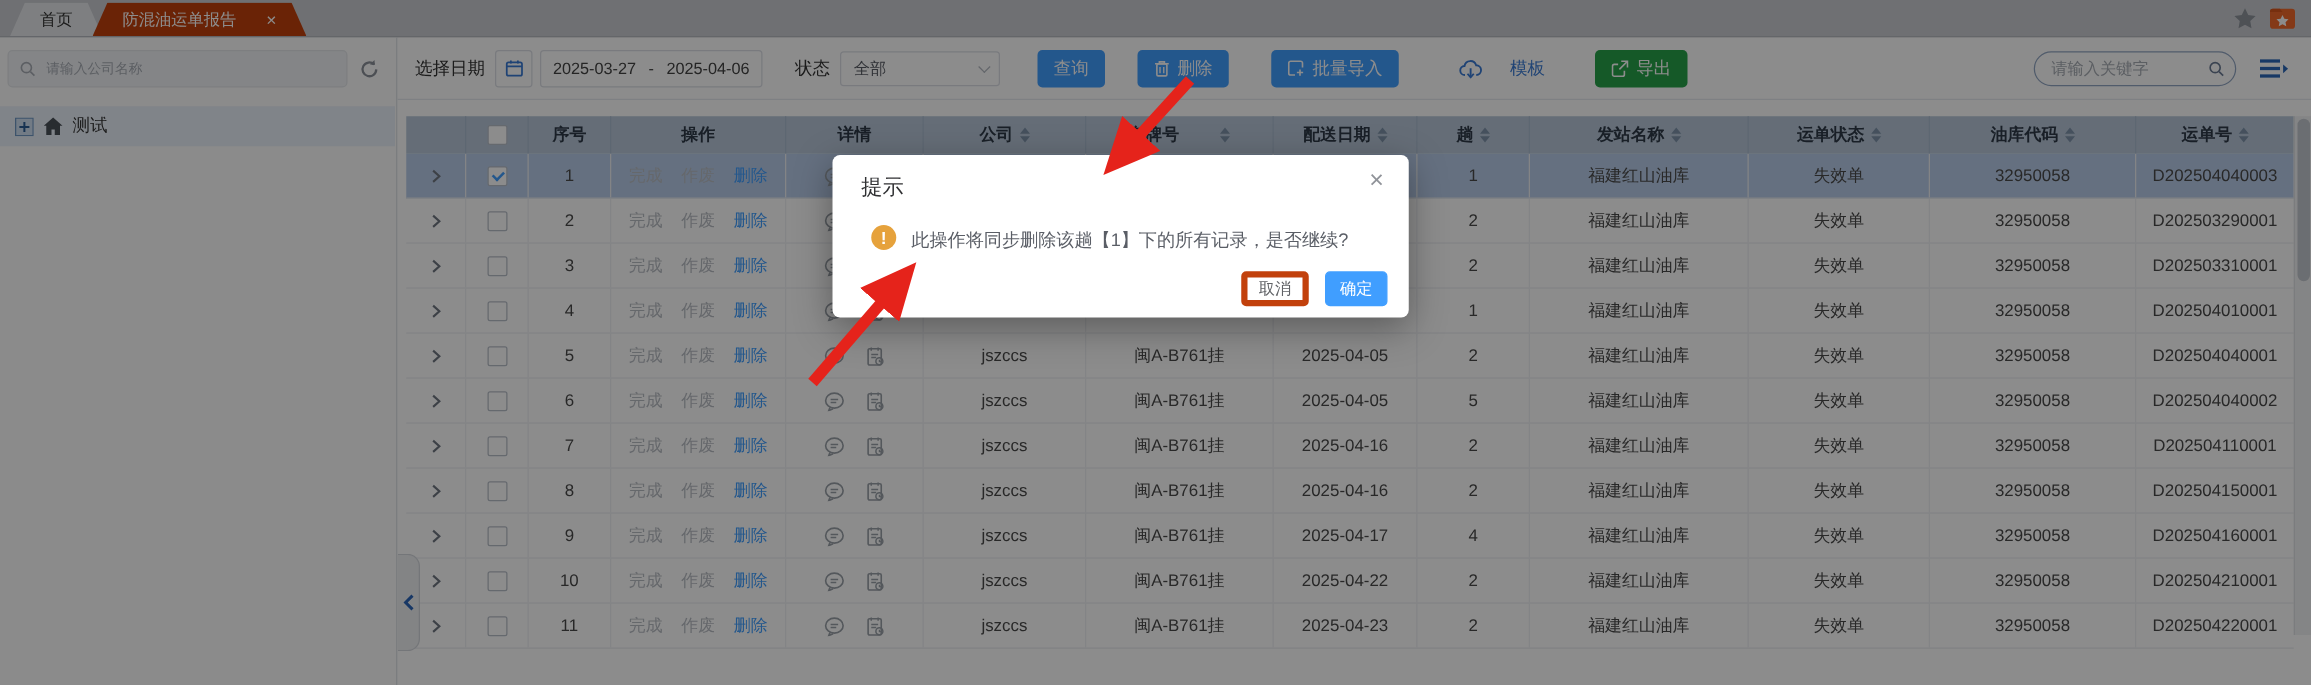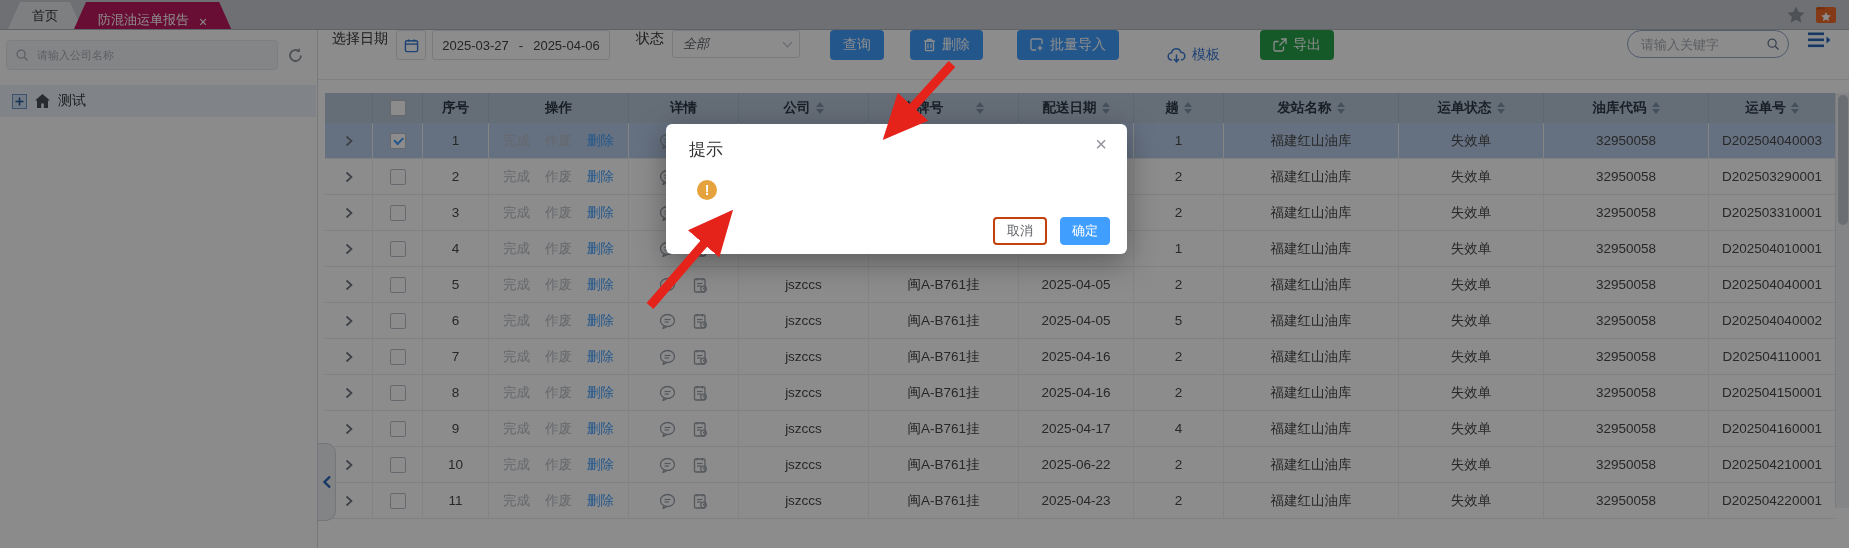--- a/index.html
+++ b/index.html
@@ -3,47 +3,47 @@
 <meta charset="utf-8">
 <style>
   html,body{margin:0;padding:0;}
   body{font-family:"Liberation Sans","DejaVu Sans",sans-serif;}
   .screen{position:relative;width:1849px;height:548px;background:#fff;overflow:hidden;}
 
   
   .tabbar{position:absolute;top:0;left:0;right:0;height:30px;background:#caccd1;border-bottom:1px solid #b0b4ba;display:flex;align-items:flex-end;padding-left:8px;box-sizing:border-box;}
   .tab{height:27px;display:flex;align-items:center;padding:0 24px;font-size:13px;clip-path:polygon(12px 0,calc(100% - 12px) 0,100% 100%,0 100%);}
   .tab.inactive{background:#e6e8eb;color:#333;margin-right:-8px;margin-top:39px;}
-  .tab.active{background:#be185d;color:#fff;gap:10px;z-index:2;align-items:flex-end;}
+  .tab.active{background:#c2410c;color:#fff;gap:24px;z-index:2;}
   .tab-close{font-size:14px;line-height:1;cursor:pointer;}
   .topbar-icons{margin-left:auto;display:flex;align-items:center;gap:9px;padding-right:12px;height:100%;}
 
   
   .sidebar{position:absolute;top:30px;left:0;width:318px;bottom:0;background:#fdfdfd;border-right:1px solid #d8dbe0;box-sizing:border-box;}
   .search-row{position:absolute;top:10px;left:6px;width:306px;height:30px;display:flex;align-items:center;}
   .company-search{flex:1;height:30px;background:#f1f3f6;border:1px solid #e3e6ea;border-radius:4px;box-sizing:border-box;padding:0 20px 0 30px;font-size:11px;color:#333;outline:none;font-family:inherit;}
   .company-search::placeholder{color:#a8adb5;}
   .search-glass{position:absolute;left:9px;top:8px;color:#a8adb5;}
   .refresh-btn{width:34px;height:30px;display:flex;align-items:center;justify-content:center;color:#8b9099;cursor:pointer;}
   .tree-row{position:absolute;top:55px;left:0;right:1px;height:32px;background:#e9f0f9;display:flex;align-items:center;padding-left:12px;gap:7px;font-size:14px;color:#333;cursor:pointer;}
   .collapse-flap{position:absolute;top:443px;left:318px;width:17px;height:76px;background:#eef0f3;border:1px solid #d4d7dc;border-left:none;border-radius:0 10px 10px 0;display:flex;align-items:center;justify-content:center;color:#2a64b8;z-index:3;cursor:pointer;}
 
   
   .main{position:absolute;top:30px;left:318px;right:0;bottom:0;background:#fff;}
-  .toolbar{position:absolute;top:0;left:0;right:0;height:50px;border-bottom:1px solid #e6e9ee;display:flex;padding:0 14px;box-sizing:border-box;font-size:14px;color:#333;}
+  .toolbar{position:absolute;top:0;left:0;right:0;height:50px;border-bottom:1px solid #e6e9ee;display:flex;align-items:center;padding:0 14px;box-sizing:border-box;font-size:14px;color:#333;}
   .cal-btn{width:28px;height:28px;margin-left:8px;border:1px solid #dcdfe6;border-radius:3px;background:#fff;display:flex;align-items:center;justify-content:center;color:#3a7bd5;cursor:pointer;}
   .date-box{width:176px;height:28px;margin-left:6px;border:1px solid #dcdfe6;border-radius:3px;display:flex;align-items:center;justify-content:center;gap:10px;font-size:13px;color:#444;cursor:pointer;}
   .status-label{margin-left:26px;}
-  .status-select{width:128px;height:28px;margin-left:8px;border:1px solid #dcdfe6;border-radius:3px;display:flex;align-items:center;padding:0 8px 0 10px;box-sizing:border-box;color:#5a5e66;font-size:13px;cursor:pointer;font-style:italic;}
+  .status-select{width:128px;height:28px;margin-left:8px;border:1px solid #dcdfe6;border-radius:3px;display:flex;align-items:center;padding:0 8px 0 10px;box-sizing:border-box;color:#5a5e66;font-size:13px;cursor:pointer;}
   .status-select .chev{margin-left:auto;border:solid #b4b9c2;border-width:0 1.6px 1.6px 0;padding:3px;transform:rotate(45deg);margin-top:-3px;}
   .btn{height:30px;border:none;border-radius:4px;background:#409EFF;color:#fff;font-size:14px;display:flex;align-items:center;gap:6px;padding:0 13px;cursor:pointer;font-family:inherit;}
   .btn.query{margin-left:30px;}
   .btn.delete{margin-left:26px;}
   .btn.import{margin-left:34px;}
-  .tpl-link{margin-left:48px;display:flex;align-items:center;gap:6px;color:#3a7bd5;cursor:pointer;}
+  .tpl-link{margin-left:48px;display:flex;align-items:center;gap:22px;color:#3a7bd5;cursor:pointer;}
   .btn.export{margin-left:40px;background:#27a34a;}
   .tb-spacer{flex:1;}
   .kw-wrap{position:relative;width:162px;height:28px;}
   .kw-input{width:100%;height:100%;box-sizing:border-box;border:1px solid #93a7c3;border-radius:14px;padding:0 30px 0 13px;font-size:13px;color:#333;outline:none;background:#fff;font-family:inherit;}
   .kw-input::placeholder{color:#a8adb5;}
   .kw-glass{position:absolute;right:9px;top:7px;color:#6b7b94;}
   .menu-btn{margin-left:18px;margin-right:4px;cursor:pointer;display:flex;}
 
   
   .tablewrap{position:absolute;top:63px;left:7px;width:1510px;}
@@ -70,21 +70,21 @@
   .vthumb{margin:2px;width:10px;height:130px;background:#c4c8cf;border-radius:6px;cursor:pointer;}
 
   
   .overlay{position:absolute;inset:0;background:rgba(0,0,0,0.45);z-index:50;}
   .dialog{position:absolute;left:666px;top:124px;width:461px;height:130px;background:#fff;border-radius:6px;box-shadow:0 8px 30px rgba(0,0,0,.35);z-index:60;}
   .dlg-title{position:absolute;left:23px;top:14px;font-size:17px;color:#303133;}
   .dlg-close{position:absolute;right:20px;top:10px;font-size:20px;color:#909399;cursor:pointer;line-height:1;}
   .warn-ic{position:absolute;left:31px;top:56px;width:20px;height:20px;border-radius:50%;background:#E6A23C;color:#fff;font-weight:bold;font-size:14px;display:flex;align-items:center;justify-content:center;}
   .dlg-msg{position:absolute;left:63px;top:59px;font-size:14.5px;color:#5a5e66;}
   .dlg-btn{position:absolute;top:93px;height:28px;border-radius:4px;font-size:13px;display:flex;align-items:center;justify-content:center;cursor:pointer;box-sizing:border-box;font-family:inherit;}
-  .dlg-cancel{left:327px;width:54px;background:#fff;border:2px solid #c2410c;color:#606266;}
+  .dlg-cancel{left:327px;width:54px;background:#fff;border:5px solid #c2410c;color:#606266;}
   .dlg-ok{left:394px;width:50px;background:#409EFF;border:1px solid #409EFF;color:#fff;}
   .arrows{position:absolute;inset:0;z-index:70;pointer-events:none;}
 </style>
 </head>
 <body>
 
 <div class="screen">
 
   <div class="tabbar">
     <div class="tab inactive">
@@ -774,21 +774,21 @@
                   <line x1="9.5" y1="1" x2="9.5" y2="3.5" stroke="currentColor" stroke-width="1.2"></line>
                   <line x1="4" y1="6.5" x2="9.5" y2="6.5" stroke="currentColor" stroke-width="1.2"></line>
                   <line x1="4" y1="9" x2="8" y2="9" stroke="currentColor" stroke-width="1.2"></line>
                   <circle cx="10.5" cy="12" r="2.8" fill="none" stroke="currentColor" stroke-width="1.2"></circle>
                   <polyline points="10.5,10.8 10.5,12.2 11.7,12.2" fill="none" stroke="currentColor" stroke-width="1"></polyline>
                 </svg>
               </span>
     </div>
     <div class="cell c5">jszccs</div>
     <div class="cell c6">闽A-B761挂</div>
-    <div class="cell c7">2025-06-22</div>
+    <div class="cell c7">2025-04-22</div>
     <div class="cell c8">2</div>
     <div class="cell c9">福建红山油库</div>
     <div class="cell c10">失效单</div>
     <div class="cell c11">32950058</div>
     <div class="cell c12">D202504210001</div>
   </div>
 
   <div class="trow">
     <div class="cell c0">
               <span class="expand">
@@ -842,20 +842,21 @@
         <div class="vthumb"></div>
       </div>
   </div>
 
   <div class="overlay"></div>
 
   <div class="dialog">
     <div class="dlg-title">提示</div>
     <div class="dlg-close">×</div>
     <div class="warn-ic">!</div>
+    <div class="dlg-msg">此操作将同步删除该趟【1】下的所有记录，是否继续?</div>
     <div class="dlg-btn dlg-cancel">取消</div>
     <div class="dlg-btn dlg-ok">确定</div>
   </div>
 
   <svg class="arrows" width="1849" height="548">
     <defs>
       <marker id="ah" markerWidth="5" markerHeight="4.6" refX="3.8" refY="2.3" orient="auto" markerUnits="strokeWidth">
         <path d="M0,0 L5,2.3 L0,4.6 z" fill="#e5231b"></path>
       </marker>
     </defs>

